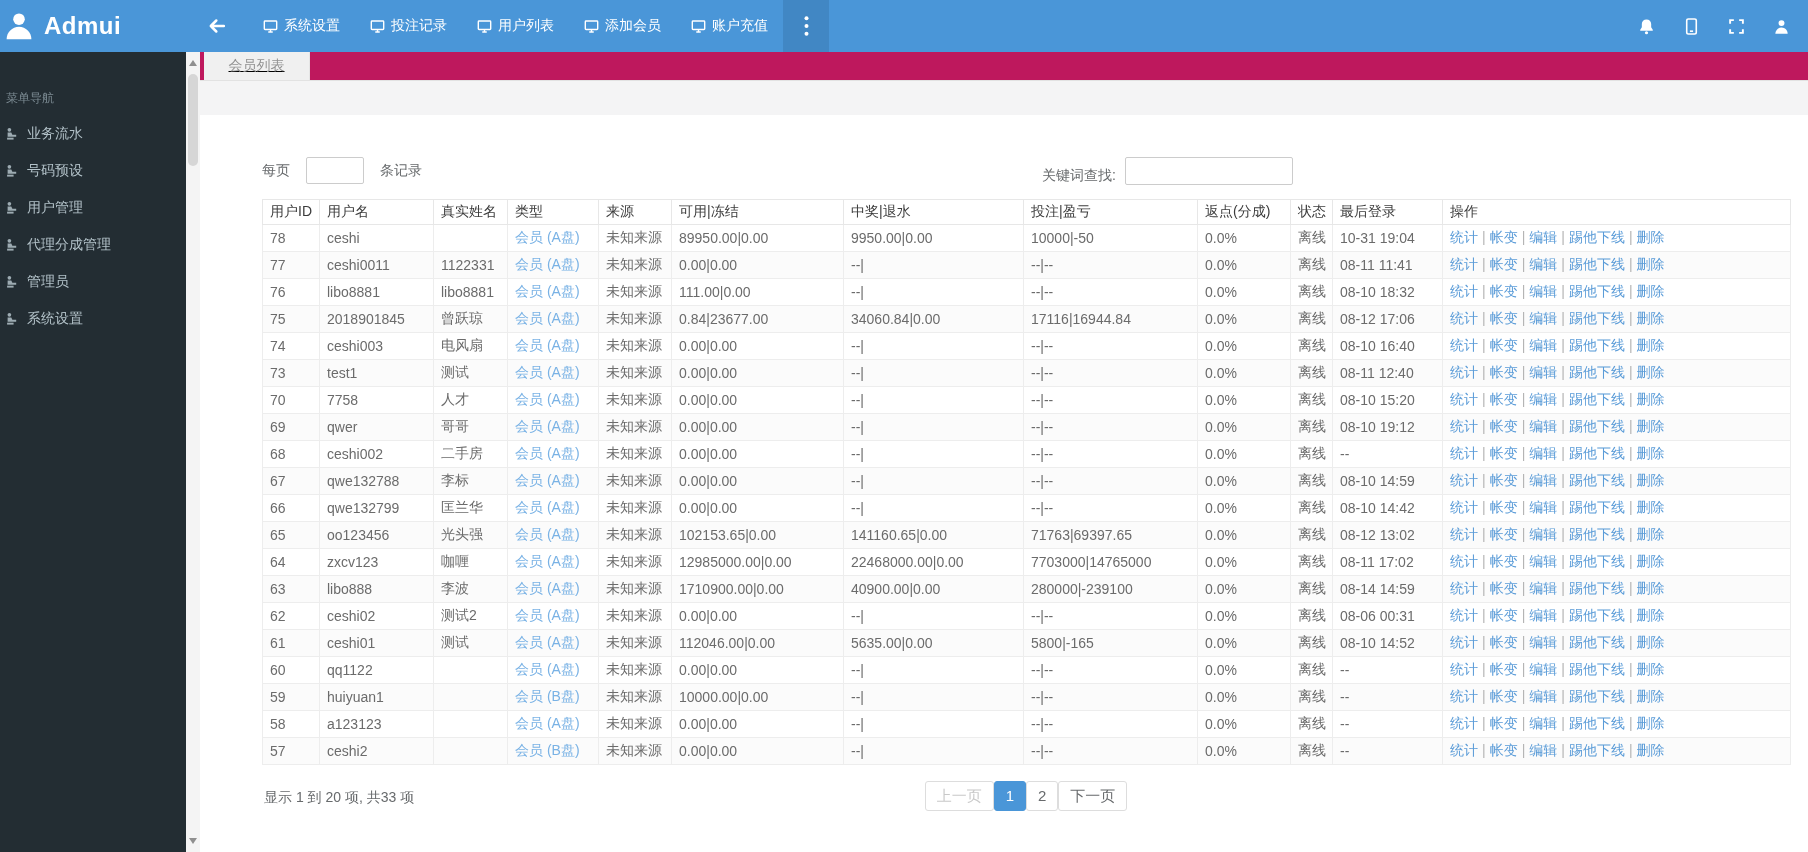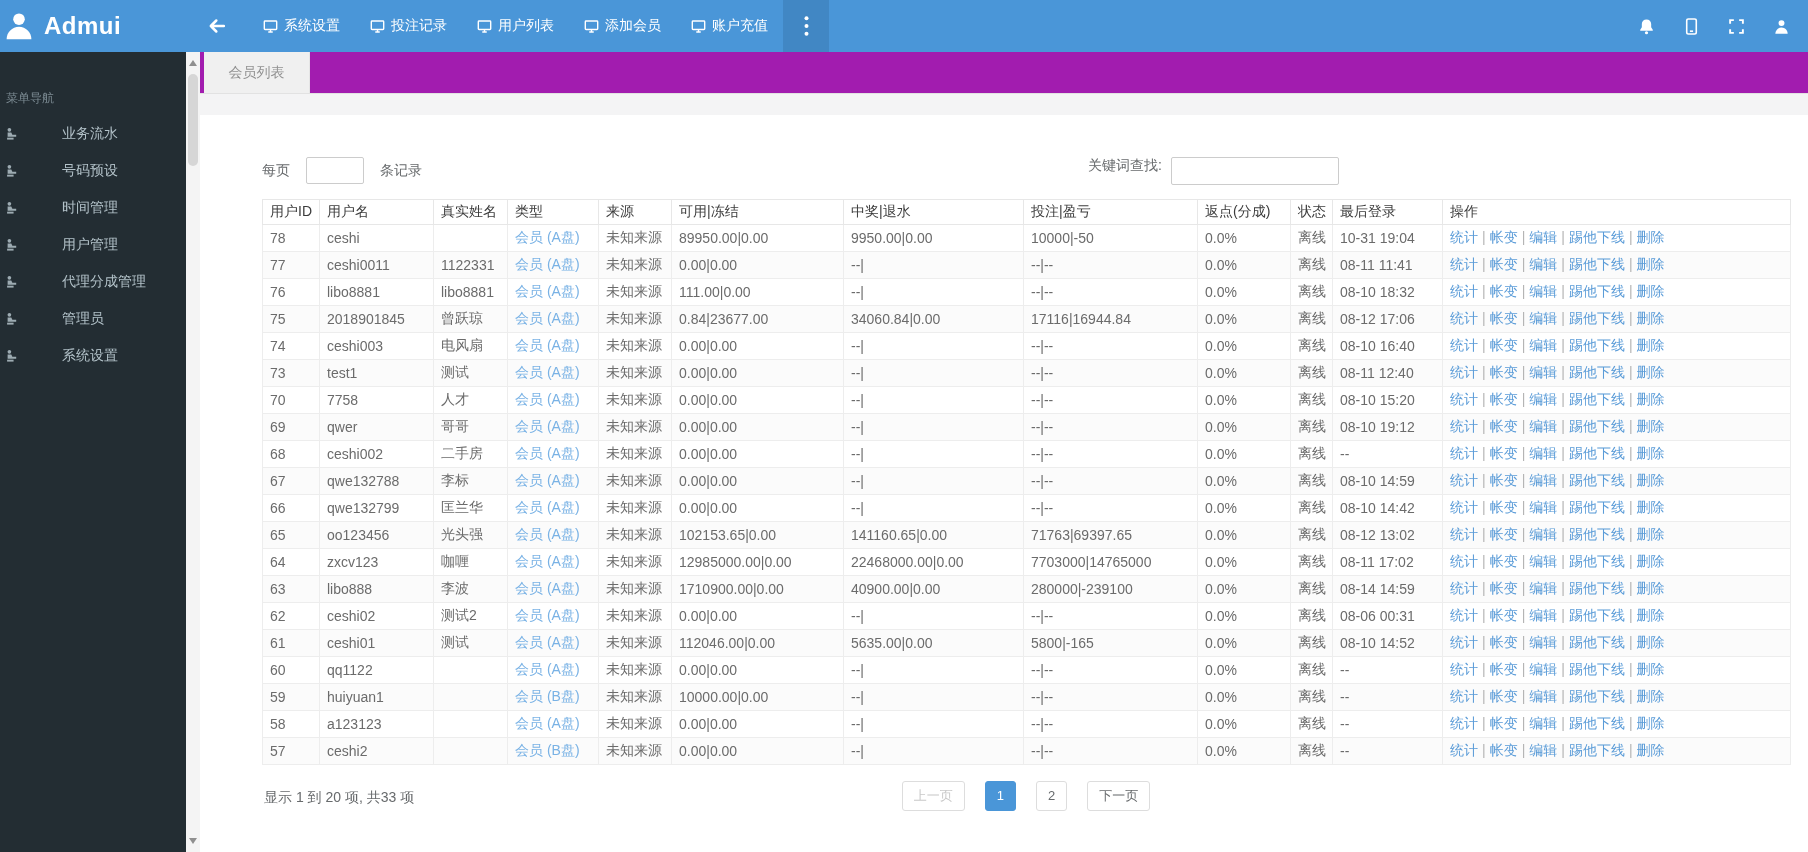--- a/index.html
+++ b/index.html
@@ -22,44 +22,44 @@
   .nav-more { width:46px; display:flex; align-items:center; justify-content:center;
     background:#4187c4; cursor:pointer; }
   .header-right { margin-left:auto; display:flex; align-items:stretch; padding-right:4px; }
   .hr-btn { width:45px; display:flex; align-items:center; justify-content:center; cursor:pointer; }
   .icon svg { display:block; }
 
   
   .sidebar { position:absolute; top:52px; left:0; width:222px; height:800px; background:#232d33; }
   .sidebar-label { color:#7b8a92; font-size:12px; padding:38px 0 8px 6px; }
   .menu-item { height:37px; display:flex; align-items:center; padding:0 14px 0 5px;
-    color:#b3c2c9; font-size:14px; cursor:pointer;gap:35px; }
+    color:#b3c2c9; font-size:14px; cursor:pointer; }
   .menu-item .icon { width:14px; margin-right:8px; opacity:.85; }
   .menu-label { flex:1; }
 
   
   .scroll-strip { position:absolute; top:52px; left:186px; width:14px; height:800px; background:#f4f4f4; }
   .ss-arrow-up { position:absolute; top:8px; left:3px; width:0; height:0;
     border-left:4px solid transparent; border-right:4px solid transparent; border-bottom:6px solid #8f8f8f; }
   .ss-arrow-down { position:absolute; bottom:8px; left:3px; width:0; height:0;
     border-left:4px solid transparent; border-right:4px solid transparent; border-top:6px solid #8f8f8f; }
   .ss-thumb { position:absolute; top:22px; left:2px; width:10px; height:92px; background:#d6d6d6; border-radius:5px; }
 
   
   .content { position:absolute; top:52px; left:200px; width:1608px; height:800px; background:#f4f4f5; }
-  .tabbar { height:42px; background:#a21caf; border-bottom:1px solid #e2e2e2; display:flex; }
+  .tabbar { height:29px; background:#be185d; border-bottom:1px solid #e2e2e2; display:flex;text-decoration:underline; }
   .tab { min-width:106px; padding:0 20px; margin-left:4px; display:flex; align-items:center; justify-content:center;
     background:#f0f0f0; color:#919191; font-size:14px; border-right:1px solid #e5e5e5; cursor:pointer; }
   .panel { position:absolute; top:63px; left:0; right:0; bottom:0; background:#fff; }
 
   
   .toolbar { position:relative; height:32px; margin-top:42px; font-size:14px; color:#676a6c; }
   .perpage { position:absolute; left:62px; top:0; display:flex; align-items:center; gap:16px; }
   .perpage input { width:58px; height:27px; border:1px solid #ccc; border-radius:2px; padding:0 6px; font-size:14px; }
-  .keyword { position:absolute; left:888px; top:0; display:flex; align-items:flex-start; gap:9px; }
+  .keyword { position:absolute; left:842px; top:0; display:flex; align-items:flex-end; gap:9px; }
   .keyword input { width:168px; height:28px; border:1px solid #ccc; border-radius:2px; padding:0 6px; font-size:14px; }
 
   
   .grid-wrap { margin:10px 0 0 62px; width:1528px; }
   table.grid { width:1528px; border-collapse:collapse; table-layout:fixed; font-size:14px; }
   .grid th { height:25px; font-weight:400; color:#3c3c3c; text-align:left; padding:2px 7px;
     border:1px solid #e7e7e7; background:#fff; white-space:nowrap; overflow:hidden; }
   .grid td { height:27px; color:#6b6b6b; padding:2px 7px; border:1px solid #ededed;
     white-space:nowrap; overflow:hidden; }
   .grid tbody tr:nth-child(even) td { background:#fbfbfb; }
@@ -72,22 +72,22 @@
   a.type-link { color:#79b2e5; text-decoration:none; cursor:pointer; }
   a.action-link { color:#5b9cd8; text-decoration:none; cursor:pointer; }
   .sep { color:#b5b5b5; margin:0 4px; }
 
   
   .table-footer { position:relative; margin:16px 0 0 62px; width:1528px; height:34px;
     font-size:14px; color:#676a6c; }
   .summary { position:absolute; left:2px; top:8px; }
   .pager { position:absolute; left:0; right:0; top:0; text-align:center; }
   .page-btn { display:inline-block; min-width:26px; height:30px; line-height:28px; padding:0 11px;
-    margin:0 10px; border:1px solid #ddd; border-radius:3px; background:#fff; color:#676a6c;
-    font-size:13px; text-align:center; cursor:pointer; }
+    margin:0 0; border:1px solid #ddd; border-radius:3px; background:#fff; color:#676a6c;
+    font-size:15px; text-align:center; cursor:pointer; }
   .page-btn.disabled { color:#c9c9c9; cursor:default; }
   .page-btn.active { background:#4a96d8; border-color:#4a96d8; color:#fff; }
 </style>
 </head>
 <body>
 
 <div class="app">
 
   <div class="header">
     <div class="logo">
@@ -230,35 +230,20 @@
     </span>
     <span class="menu-label">号码预设</span>
     <span class="chev">
       <svg width="8" height="11" viewBox="0 0 8 12" fill="none" stroke="#8096a0" stroke-width="2" stroke-linecap="round" stroke-linejoin="round">
         <path d="M1.5 1.5L6 6l-4.5 4.5"></path>
       </svg>
     </span>
   </div>
 
 
-  <div class="menu-item">
-    <span class="icon">
-      <svg width="14" height="14" viewBox="0 0 16 16" fill="#b3c2c9">
-        <circle cx="5" cy="3.2" r="2.1"></circle>
-        <path d="M3 6.2h4.2l1.2 2.6h4.4v2.4H3z"></path>
-        <rect x="2.4" y="12.2" width="7.4" height="2.2"></rect>
-      </svg>
-    </span>
-    <span class="menu-label">时间管理</span>
-    <span class="chev">
-      <svg width="8" height="11" viewBox="0 0 8 12" fill="none" stroke="#8096a0" stroke-width="2" stroke-linecap="round" stroke-linejoin="round">
-        <path d="M1.5 1.5L6 6l-4.5 4.5"></path>
-      </svg>
-    </span>
-  </div>
 
 
   <div class="menu-item">
     <span class="icon">
       <svg width="14" height="14" viewBox="0 0 16 16" fill="#b3c2c9">
         <circle cx="5" cy="3.2" r="2.1"></circle>
         <path d="M3 6.2h4.2l1.2 2.6h4.4v2.4H3z"></path>
         <rect x="2.4" y="12.2" width="7.4" height="2.2"></rect>
       </svg>
     </span>

